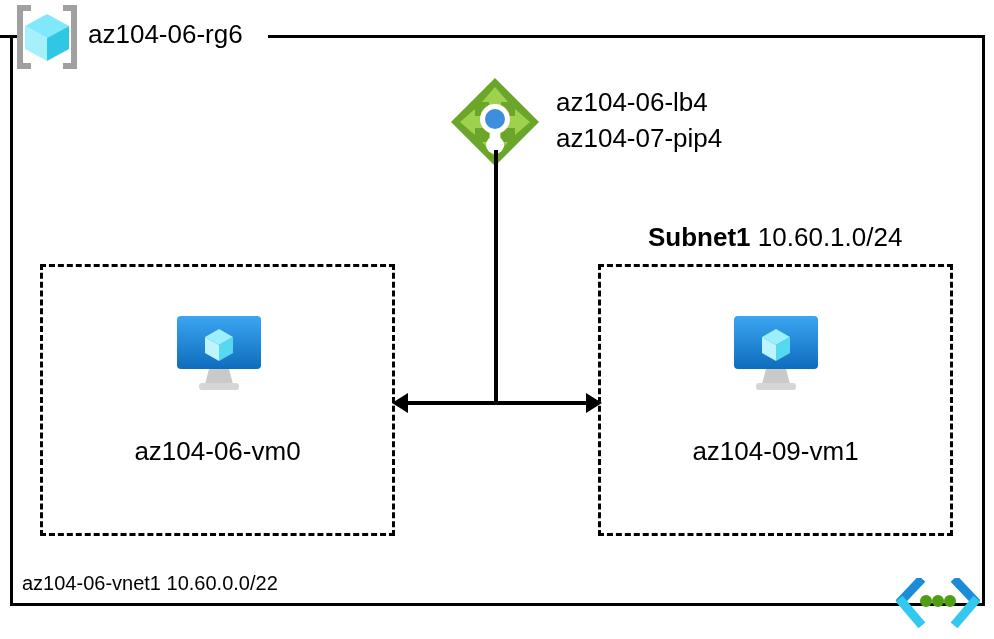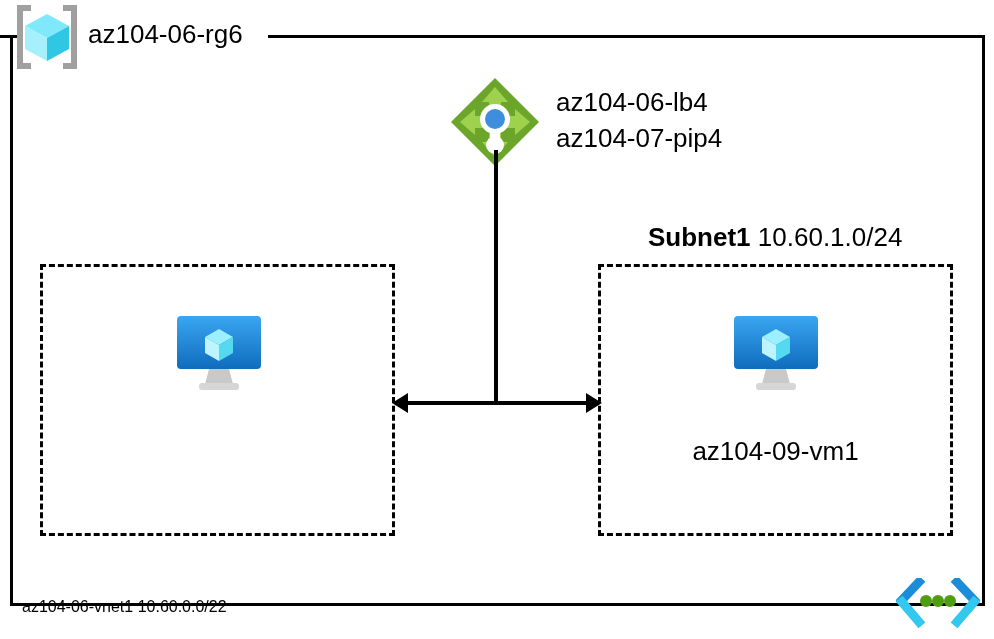--- a/index.html
+++ b/index.html
@@ -174,22 +174,22 @@
     line-height: 36px;
     white-space: nowrap;
   }
   #vm0-labels { left: 40px; top: 433px; }
   #vm1-labels { left: 598px; top: 433px; }
 
   
   .vnet-label {
     position: absolute;
     left: 22px;
-    top: 592px;
-    font-size: 16px;
+    top: 568px;
+    font-size: 20px;
     line-height: 30px;
     white-space: nowrap;
     color: #000000;
   }
   .vnet-icon {
     position: absolute;
     left: 893px;
     top: 578px;
     width: 90px;
     height: 54px;
@@ -257,20 +257,21 @@
       </defs>
       <rect x="1" y="2" width="84" height="53" rx="4" fill="url(#scr0)"></rect>
       <polygon points="43,15 57,23 43,31 29,23" fill="#9ceffc"></polygon>
       <polygon points="29,23 43,31 43,47 29,39" fill="#bdf4fd"></polygon>
       <polygon points="57,23 57,39 43,47 43,31" fill="#55d9f0"></polygon>
       <polygon points="33,55 53,55 57,70 29,70" fill="#c9c9c9"></polygon>
       <rect x="23" y="69" width="40" height="7" rx="3" fill="#d6d6d6"></rect>
     </svg>
   </div>
   <div class="vm-labels" id="vm0-labels">
+    <div>az104-06-vm0</div>
   </div>
 
   <div class="subnet-title" id="subnet1-title">
     <span class="sn-name">Subnet1</span><span>&nbsp;</span><span class="sn-cidr">10.60.1.0/24</span>
   </div>
   <div class="subnet-box" id="subnet1-box"></div>
   <div class="vm-icon" id="vm1-icon">
     <svg viewBox="0 0 86 78" width="86" height="78">
       <defs>
         <linearGradient id="scr1" x1="0" y1="0" x2="0" y2="1">

